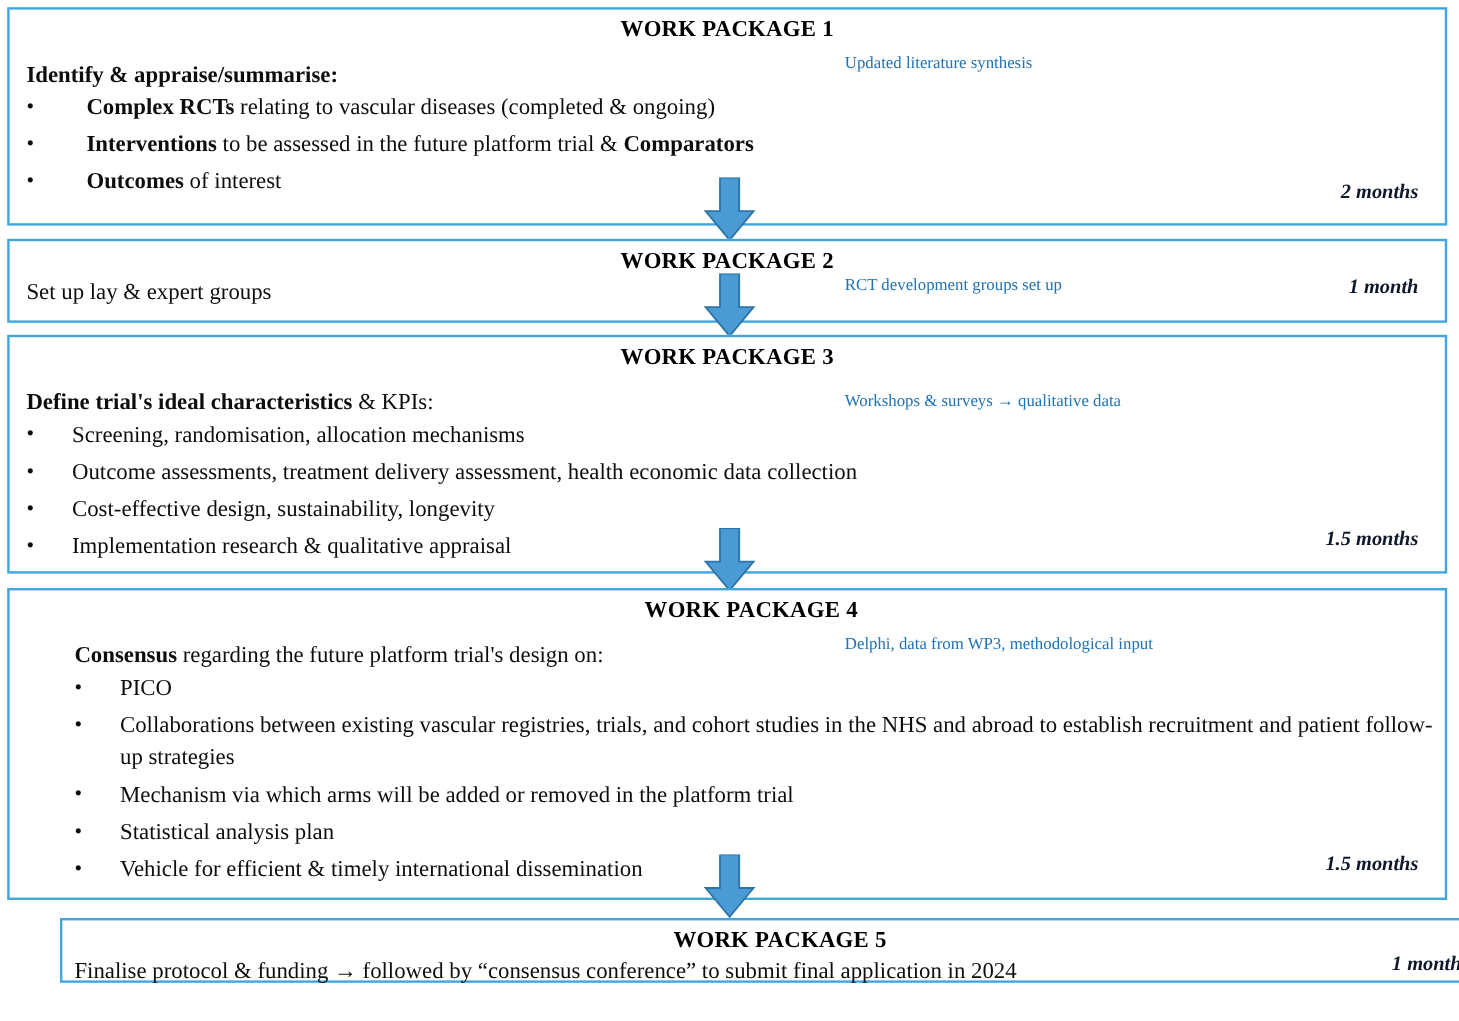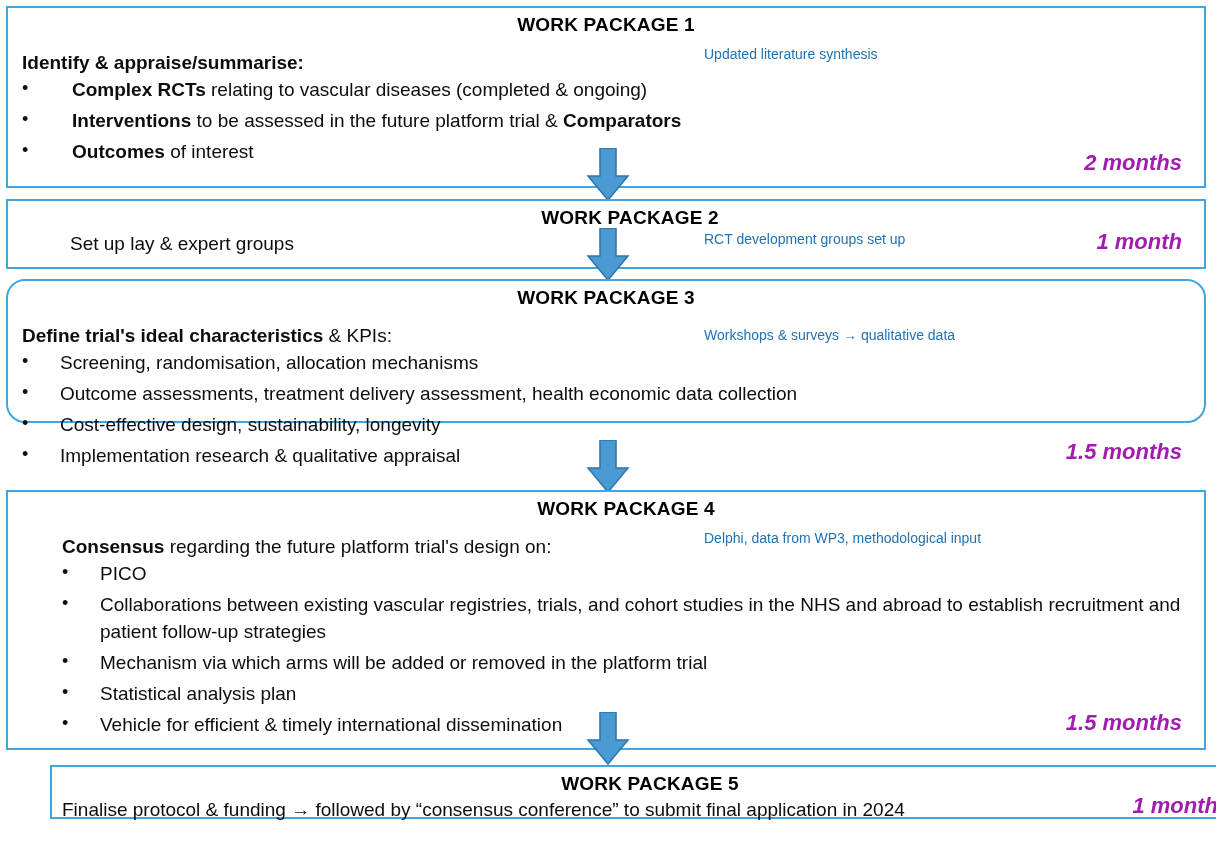--- a/index.html
+++ b/index.html
@@ -13,20 +13,21 @@
     font-family: "Liberation Sans", sans-serif;
     color: #0d0d0d;
     position: relative;
     overflow: hidden;
   }
 
   #diagram {
     position: relative;
     width: 1216px;
     height: 851px;
+    font-family: Liberation Serif, serif;
   }
 
   .wp-box {
     position: absolute;
     left: 6px;
     width: 1200px;
     box-sizing: border-box;
     border: 2px solid #41A6E0;
     background: #ffffff;
   }
@@ -89,22 +90,22 @@
     font-size: 14px;
     font-weight: normal;
     white-space: nowrap;
   }
 
   .duration {
     position: absolute;
     right: 22px;
     font-style: italic;
     font-weight: bold;
-    font-size: 22px;
-    color: #a21caf;
+    font-size: 17px;
+    color: #0f172a;
     white-space: nowrap;
   }
 
   
   .arrow {
     position: absolute;
     width: 46px;
     left: 585px;
   }
   .arrow svg { display: block; }
@@ -125,34 +126,34 @@
     <div class="annot" style="left:696px; top:38px;">Updated literature synthesis</div>
     <div class="duration" style="top:142px;">2 months</div>
   </div>
 
   <div class="arrow" style="top:148px; height:54px;">
     <svg width="46" height="54" viewBox="0 0 46 54">
       <polygon points="15,0 31,0 31,28 43,28 23,52 3,28 15,28" fill="#4A9BD4" stroke="#2E74A8" stroke-width="1.5"></polygon>
     </svg>
   </div>
 
-  <div class="wp-box" id="box-wp2" style="top:199px; height:70px;padding-left:48px;">
+  <div class="wp-box" id="box-wp2" style="top:199px; height:70px;">
     <div class="wp-title">WORK PACKAGE 2</div>
     <div class="wp-plain">Set up lay &amp; expert groups</div>
     <div class="annot" style="left:696px; top:30px;">RCT development groups set up</div>
     <div class="duration" style="top:28px;">1 month</div>
   </div>
 
   <div class="arrow" style="top:228px; height:54px;">
     <svg width="46" height="54" viewBox="0 0 46 54">
       <polygon points="15,0 31,0 31,28 43,28 23,52 3,28 15,28" fill="#4A9BD4" stroke="#2E74A8" stroke-width="1.5"></polygon>
     </svg>
   </div>
 
-  <div class="wp-box" id="box-wp3" style="top:279px; height:144px;border-radius:19px;">
+  <div class="wp-box" id="box-wp3" style="top:279px; height:199px;">
     <div class="wp-title">WORK PACKAGE 3</div>
     <div class="wp-lead"><span>Define trial's ideal characteristics</span><span class="reg"> &amp; KPIs:</span></div>
     <ul class="wp-list">
       <li><span>Screening, randomisation, allocation mechanisms</span></li>
       <li><span>Outcome assessments, treatment delivery assessment, health economic data collection</span></li>
       <li><span>Cost-effective design, sustainability, longevity</span></li>
       <li><span>Implementation research &amp; qualitative appraisal</span></li>
     </ul>
     <div class="annot" style="left:696px; top:46px;">Workshops &amp; surveys → qualitative data</div>
     <div class="duration" style="top:158px;">1.5 months</div>

